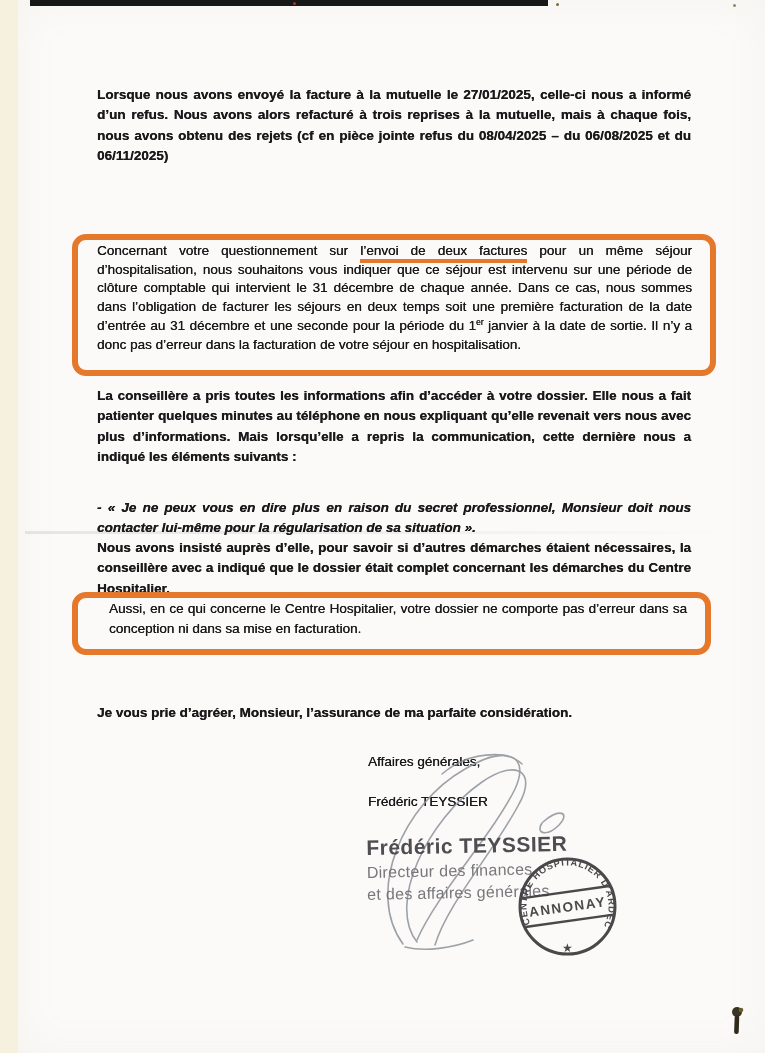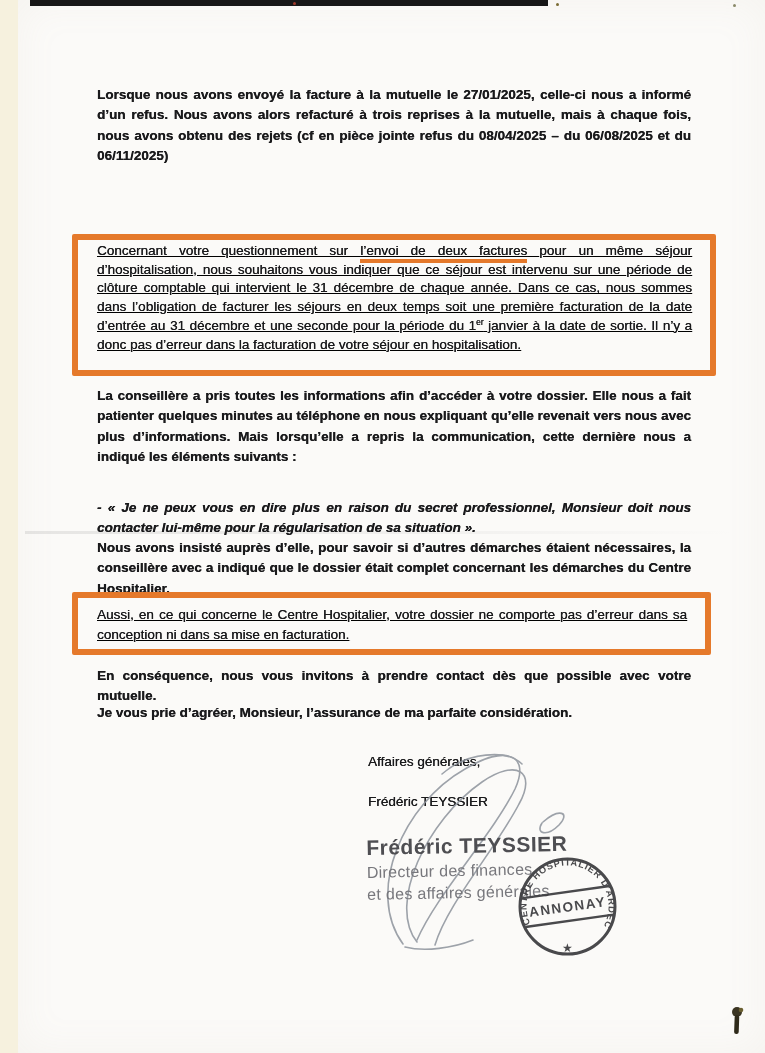--- a/index.html
+++ b/index.html
@@ -6,22 +6,22 @@
   body{width:765px;height:1053px;overflow:hidden;background:#efead6;}
   .scan{position:relative;width:765px;height:1053px;background:#f6f1de;font-family:"Liberation Sans",sans-serif;}
   .page{position:absolute;left:18px;top:0;right:0;bottom:0;background:#fbfaf8;
         box-shadow:inset 0 0 40px rgba(180,170,140,0.08);}
   .top-strip{position:absolute;left:30px;top:0;width:518px;height:6px;background:#171717;}
   .speck{position:absolute;width:3px;height:3px;border-radius:50%;}
   .crease{position:absolute;left:25px;top:531px;width:712px;height:3px;
           background:linear-gradient(90deg,rgba(100,100,100,.14),rgba(120,120,120,.07) 60%,rgba(120,120,120,0));}
   .txt{position:absolute;left:97px;width:594px;font-size:13.5px;line-height:20.3px;
        color:#1a1a1c;text-align:justify;text-shadow:0.25px 0 0 currentColor;font-weight:bold;}
-  .obox{position:absolute;left:72px;border:6px solid #e5792b;border-radius:2px;box-sizing:border-box;
-        background:transparent;text-decoration:underline;}
+  .obox{position:absolute;left:72px;border:6px solid #e5792b;border-radius:14px;box-sizing:border-box;
+        background:transparent;}
   .obox .inner{font-size:13.5px;line-height:18.7px;color:#1a1a1c;text-align:justify;
         text-shadow:0.25px 0 0 currentColor;padding:2px 18px 2px 19px;}
   .u-orange{border-bottom:4px solid #e5792b;padding-bottom:1px;}
   .sup{vertical-align:super;font-size:8.5px;line-height:0;}
   .quote{font-style:italic;}
   .signoff{position:absolute;left:368px;top:751px;width:302px;font-size:13.5px;line-height:21px;
            color:#1a1a1c;text-shadow:0.25px 0 0 currentColor;}
   .signoff .j{text-align:justify;text-align-last:justify;}
   .signoff .name{margin-top:19px;}
   .namestamp{position:absolute;left:366px;top:836px;color:#59595c;transform:rotate(-1.2deg);
@@ -55,24 +55,23 @@
 
   <div class="txt" style="top:386px;">
     <div>La conseillère a pris toutes les informations afin d’accéder à votre dossier. Elle nous a fait patienter quelques minutes au téléphone en nous expliquant qu’elle revenait vers nous avec plus d’informations. Mais lorsqu’elle a repris la communication, cette dernière nous a indiqué les éléments suivants :</div>
   </div>
 
   <div class="txt quote" style="top:498px;">- « Je ne peux vous en dire plus en raison du secret professionnel, Monsieur doit nous contacter lui-même pour la régularisation de sa situation ».</div>
 
   <div class="txt" style="top:538px;">Nous avons insisté auprès d’elle, pour savoir si d’autres démarches étaient nécessaires, la conseillère avec a indiqué que le dossier était complet concernant les démarches du Centre Hospitalier.</div>
 
   <div class="obox" style="top:592px;width:639px;height:63px;">
-    <div class="inner" style="line-height:19.5px;padding-top:7px;">Aussi, en ce qui concerne le Centre Hospitalier, votre dossier ne comporte pas d’erreur dans sa conception ni dans sa mise en facturation.</div>
+    <div class="inner" style="line-height:19.5px;padding-top:1px;margin-left:12px;">Aussi, en ce qui concerne le Centre Hospitalier, votre dossier ne comporte pas d’erreur dans sa conception ni dans sa mise en facturation.</div>
   </div>
 
-  <div class="txt" style="top:666px;">En conséquence, nous vous invitons à prendre contact dès que possible avec votre mutuelle.</div>
   <div class="txt" style="top:703px;">Je vous prie d’agréer, Monsieur, l’assurance de ma parfaite considération.</div>
 
   <div class="signoff">
     <div>Affaires générales,</div>
     <div class="name">Frédéric TEYSSIER</div>
   </div>
 
   <svg class="sig-svg" width="245" height="215" viewBox="0 0 245 215">
     <g fill="none" stroke="#8d939c" stroke-width="1.6" opacity="0.85" stroke-linecap="round">
       <path d="M 58 202 C 20 150, 58 62, 120 27 C 160 3, 186 12, 170 47 C 148 92, 92 152, 72 198"></path>

